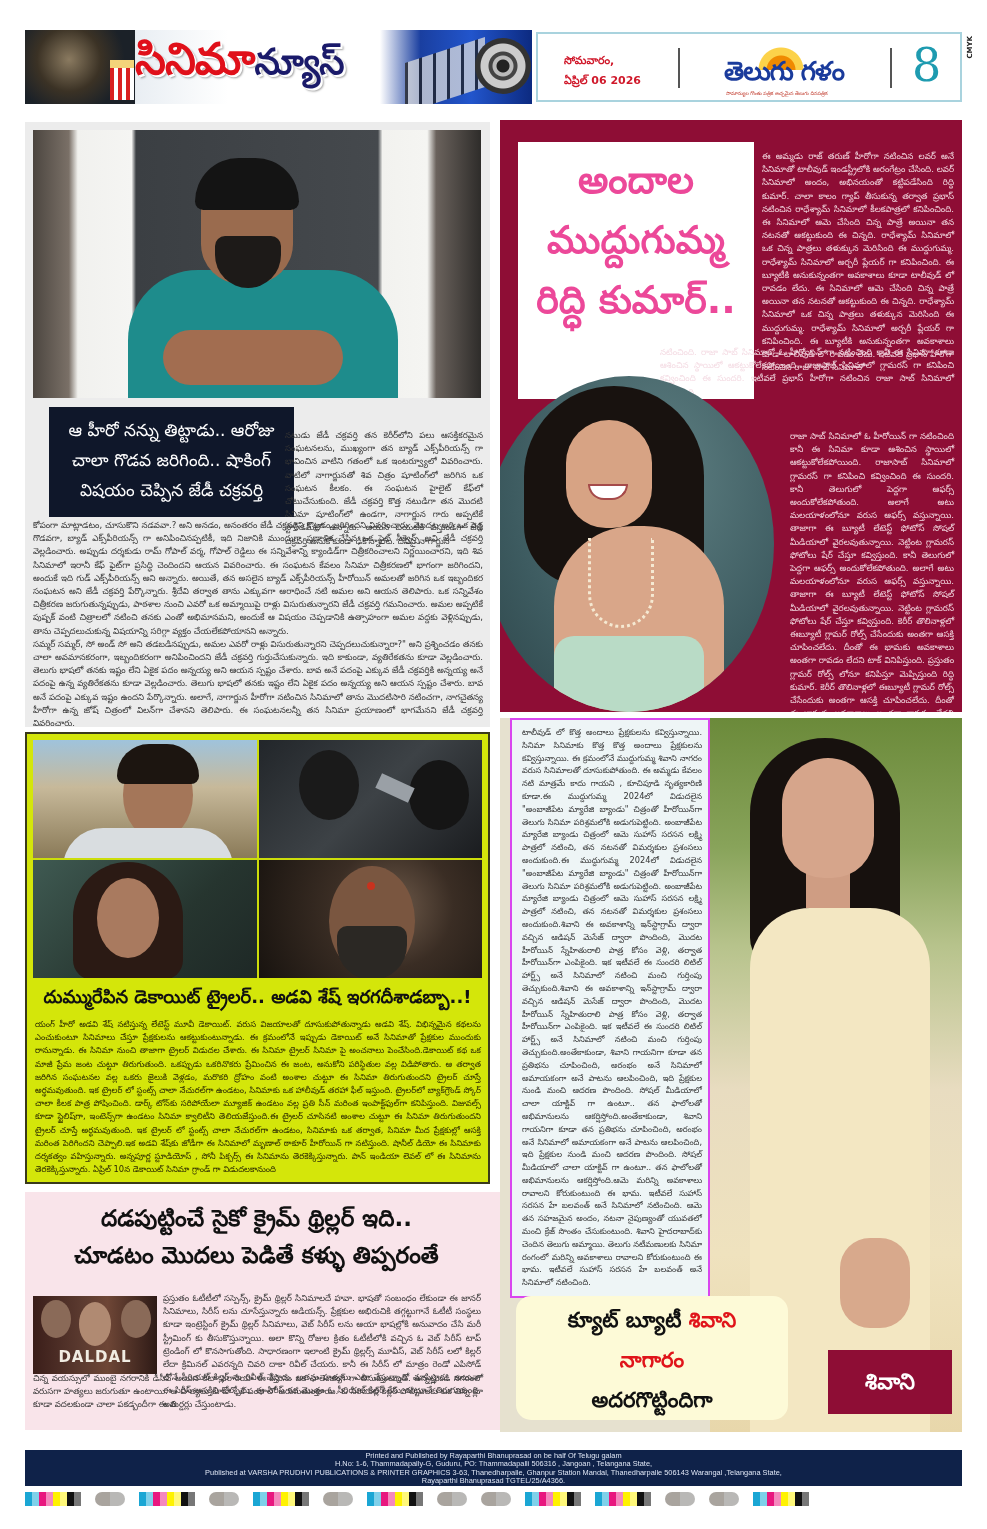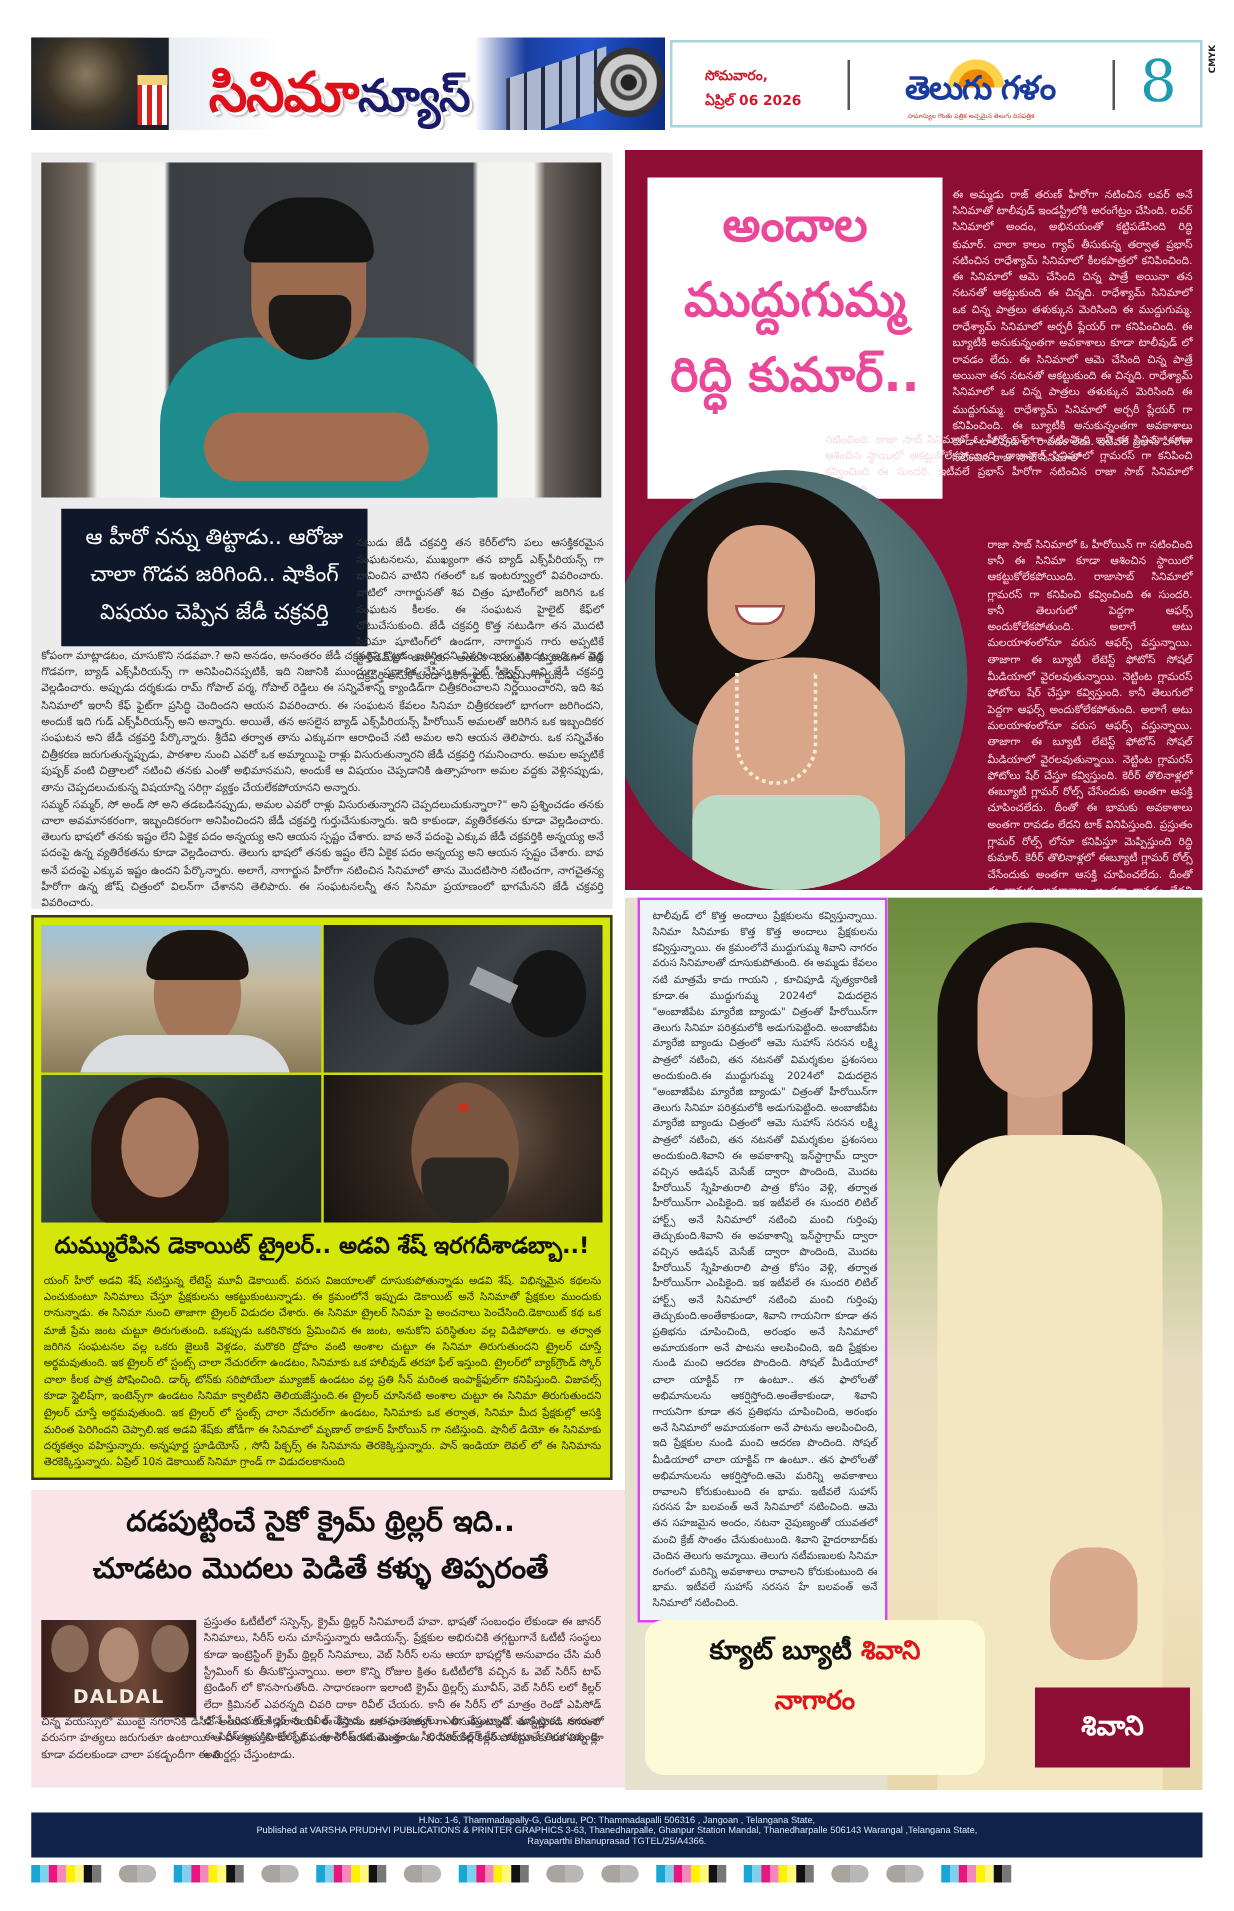--- a/index.html
+++ b/index.html
@@ -8,22 +8,22 @@
 
   .abs { position: absolute; }
 
   
   .masthead-banner { left: 25px; top: 30px; width: 507px; height: 74px; overflow: hidden;
     background: linear-gradient(90deg, #2a3a4a 0%, #5a6a7a 12%, #e9eef3 22%, #ffffff 40%, #ffffff 70%, #1a3fa0 78%, #2255cc 88%, #0c2a80 100%); }
   .banner-projector { left: 0; top: 0; width: 110px; height: 74px;
     background: radial-gradient(circle at 40% 40%, #8a7a60 0, #3b3225 40%, #1b2128 70%); }
   .banner-popcorn { left: 85px; top: 30px; width: 24px; height: 40px;
     background: repeating-linear-gradient(90deg, #d92020 0 4px, #ffffff 4px 8px); border-top: 8px solid #f3d37a; }
-  .banner-title { left: 110px; top: 20px; font-family: Liberation Sans, sans-serif; font-weight: bold;
-    font-size: 44px; color: #e0101a; letter-spacing: -1px; text-shadow: 2px 2px 0 #fff, 3px 3px 2px rgba(0,0,0,.35); white-space: nowrap; margin-left: 32px; }
+  .banner-title { left: 110px; top: 4px; font-family: Liberation Serif, serif; font-weight: bold;
+    font-size: 44px; color: #e0101a; letter-spacing: -1px; text-shadow: 2px 2px 0 #fff, 3px 3px 2px rgba(0,0,0,.35); white-space: nowrap; }
   .banner-title .sub { color: #1a1a6a; font-size: 36px; }
   .banner-reel { left: 450px; top: 8px; width: 56px; height: 56px; border-radius: 50%;
     background: radial-gradient(circle, #222 0 6px, #bbb 7px 10px, #444 11px 14px, #ccc 15px 22px, #333 23px 28px); }
   .banner-film { left: 380px; top: 20px; width: 80px; height: 50px; transform: skewY(-18deg);
     background: repeating-linear-gradient(90deg, #222 0 3px, #ddd 3px 14px); opacity:.75; }
 
   .datebox { left: 536px; top: 32px; width: 426px; height: 70px; border: 2px solid #a9d3de; background: #fff; }
   .date-day, .date-full { position:absolute; left: 26px; font-size: 11px; color: #d0192b; font-weight: bold; }
   .date-day { top: 20px; }
   .date-full { top: 40px; text-align: right; }
@@ -221,25 +221,27 @@
     <div class="abs sv-neck"></div>
     <div class="abs sv-face"></div>
     <div class="abs sv-arm"></div>
   </div>
   <div class="abs art5-textbox">
     <div class="abs art5-text body-text">టాలీవుడ్ లో కొత్త అందాలు ప్రేక్షకులను కవ్విస్తున్నాయి. సినిమా సినిమాకు కొత్త కొత్త అందాలు ప్రేక్షకులను కవ్విస్తున్నాయి. ఈ క్రమంలోనే ముద్దుగుమ్మ శివాని నాగరం వరుస సినిమాలతో దూసుకుపోతుంది. ఈ అమ్మడు కేవలం నటి మాత్రమే కాదు గాయని , కూచిపూడి నృత్యకారిణి కూడా.ఈ ముద్దుగుమ్మ 2024లో విడుదలైన "అంబాజీపేట మ్యారేజి బ్యాండు" చిత్రంతో హీరోయిన్‌గా తెలుగు సినిమా పరిశ్రమలోకి అడుగుపెట్టింది. అంబాజీపేట మ్యారేజి బ్యాండు చిత్రంలో ఆమె సుహాస్ సరసన లక్ష్మి పాత్రలో నటించి, తన నటనతో విమర్శకుల ప్రశంసలు అందుకుంది.ఈ ముద్దుగుమ్మ 2024లో విడుదలైన "అంబాజీపేట మ్యారేజి బ్యాండు" చిత్రంతో హీరోయిన్‌గా తెలుగు సినిమా పరిశ్రమలోకి అడుగుపెట్టింది. అంబాజీపేట మ్యారేజి బ్యాండు చిత్రంలో ఆమె సుహాస్ సరసన లక్ష్మి పాత్రలో నటించి, తన నటనతో విమర్శకుల ప్రశంసలు అందుకుంది.శివాని ఈ అవకాశాన్ని ఇన్‌స్టాగ్రామ్ ద్వారా వచ్చిన ఆడిషన్ మెసేజ్ ద్వారా పొందింది, మొదట హీరోయిన్ స్నేహితురాలి పాత్ర కోసం వెళ్లి, తర్వాత హీరోయిన్‌గా ఎంపికైంది. ఇక ఇటీవలే ఈ సుందరి లిటిల్ హార్ట్స్ అనే సినిమాలో నటించి మంచి గుర్తింపు తెచ్చుకుంది.శివాని ఈ అవకాశాన్ని ఇన్‌స్టాగ్రామ్ ద్వారా వచ్చిన ఆడిషన్ మెసేజ్ ద్వారా పొందింది, మొదట హీరోయిన్ స్నేహితురాలి పాత్ర కోసం వెళ్లి, తర్వాత హీరోయిన్‌గా ఎంపికైంది. ఇక ఇటీవలే ఈ సుందరి లిటిల్ హార్ట్స్ అనే సినిమాలో నటించి మంచి గుర్తింపు తెచ్చుకుంది.అంతేకాకుండా, శివాని గాయనిగా కూడా తన ప్రతిభను చూపించింది, అరంభం అనే సినిమాలో అమాయకంగా అనే పాటను ఆలపించింది, ఇది ప్రేక్షకుల నుండి మంచి ఆదరణ పొందింది. సోషల్ మీడియాలో చాలా యాక్టివ్ గా ఉంటూ.. తన ఫాలోలతో అభిమానులను ఆకర్షిస్తోంది.అంతేకాకుండా, శివాని గాయనిగా కూడా తన ప్రతిభను చూపించింది, అరంభం అనే సినిమాలో అమాయకంగా అనే పాటను ఆలపించింది, ఇది ప్రేక్షకుల నుండి మంచి ఆదరణ పొందింది. సోషల్ మీడియాలో చాలా యాక్టివ్ గా ఉంటూ.. తన ఫాలోలతో అభిమానులను ఆకర్షిస్తోంది.ఆమె మరిన్ని అవకాశాలు రావాలని కోరుకుంటుంది ఈ భామ. ఇటీవలే సుహాస్ సరసన హే బలవంత్ అనే సినిమాలో నటించింది. ఆమె తన సహజమైన అందం, నటనా నైపుణ్యంతో యువతలో మంచి క్రేజ్ సొంతం చేసుకుంటుంది. శివాని హైదరాబాద్‌కు చెందిన తెలుగు అమ్మాయి. తెలుగు నటీమణులకు సినిమా రంగంలో మరిన్ని అవకాశాలు రావాలని కోరుకుంటుంది ఈ భామ. ఇటీవలే సుహాస్ సరసన హే బలవంత్ అనే సినిమాలో నటించింది.</div>
   </div>
   <div class="abs art5-title">
     <div><span>క్యూట్ బ్యూటీ </span><span class="red">శివాని</span></div>
     <div class="red">నాగారం</div>
+    <div>అదరగొట్టిందిగా</div>
   </div>
   <div class="abs art5-name">శివాని</div>
 </div>
 
 <div class="abs imprint">
+  <div>Printed and Published by Rayaparthi Bhanuprasad on be half Of Telugu galam</div>
   <div>H.No: 1-6, Thammadapally-G, Guduru, PO: Thammadapalli     506316     , Jangoan ,  Telangana State,</div>
   <div>Published at VARSHA PRUDHVI PUBLICATIONS &amp; PRINTER GRAPHICS 3-63, Thanedharpalle, Ghanpur Station Mandal, Thanedharpalle 506143 Warangal ,Telangana State,</div>
   <div>Rayaparthi Bhanuprasad  TGTEL/25/A4366.</div>
 </div>
 
 <div class="abs colorbar">
   <div class="cb-group">
       <span style="background:#1aa6d4"></span>
       <span style="background:#7fd0ea"></span>
       <span style="background:#e8177f"></span>

